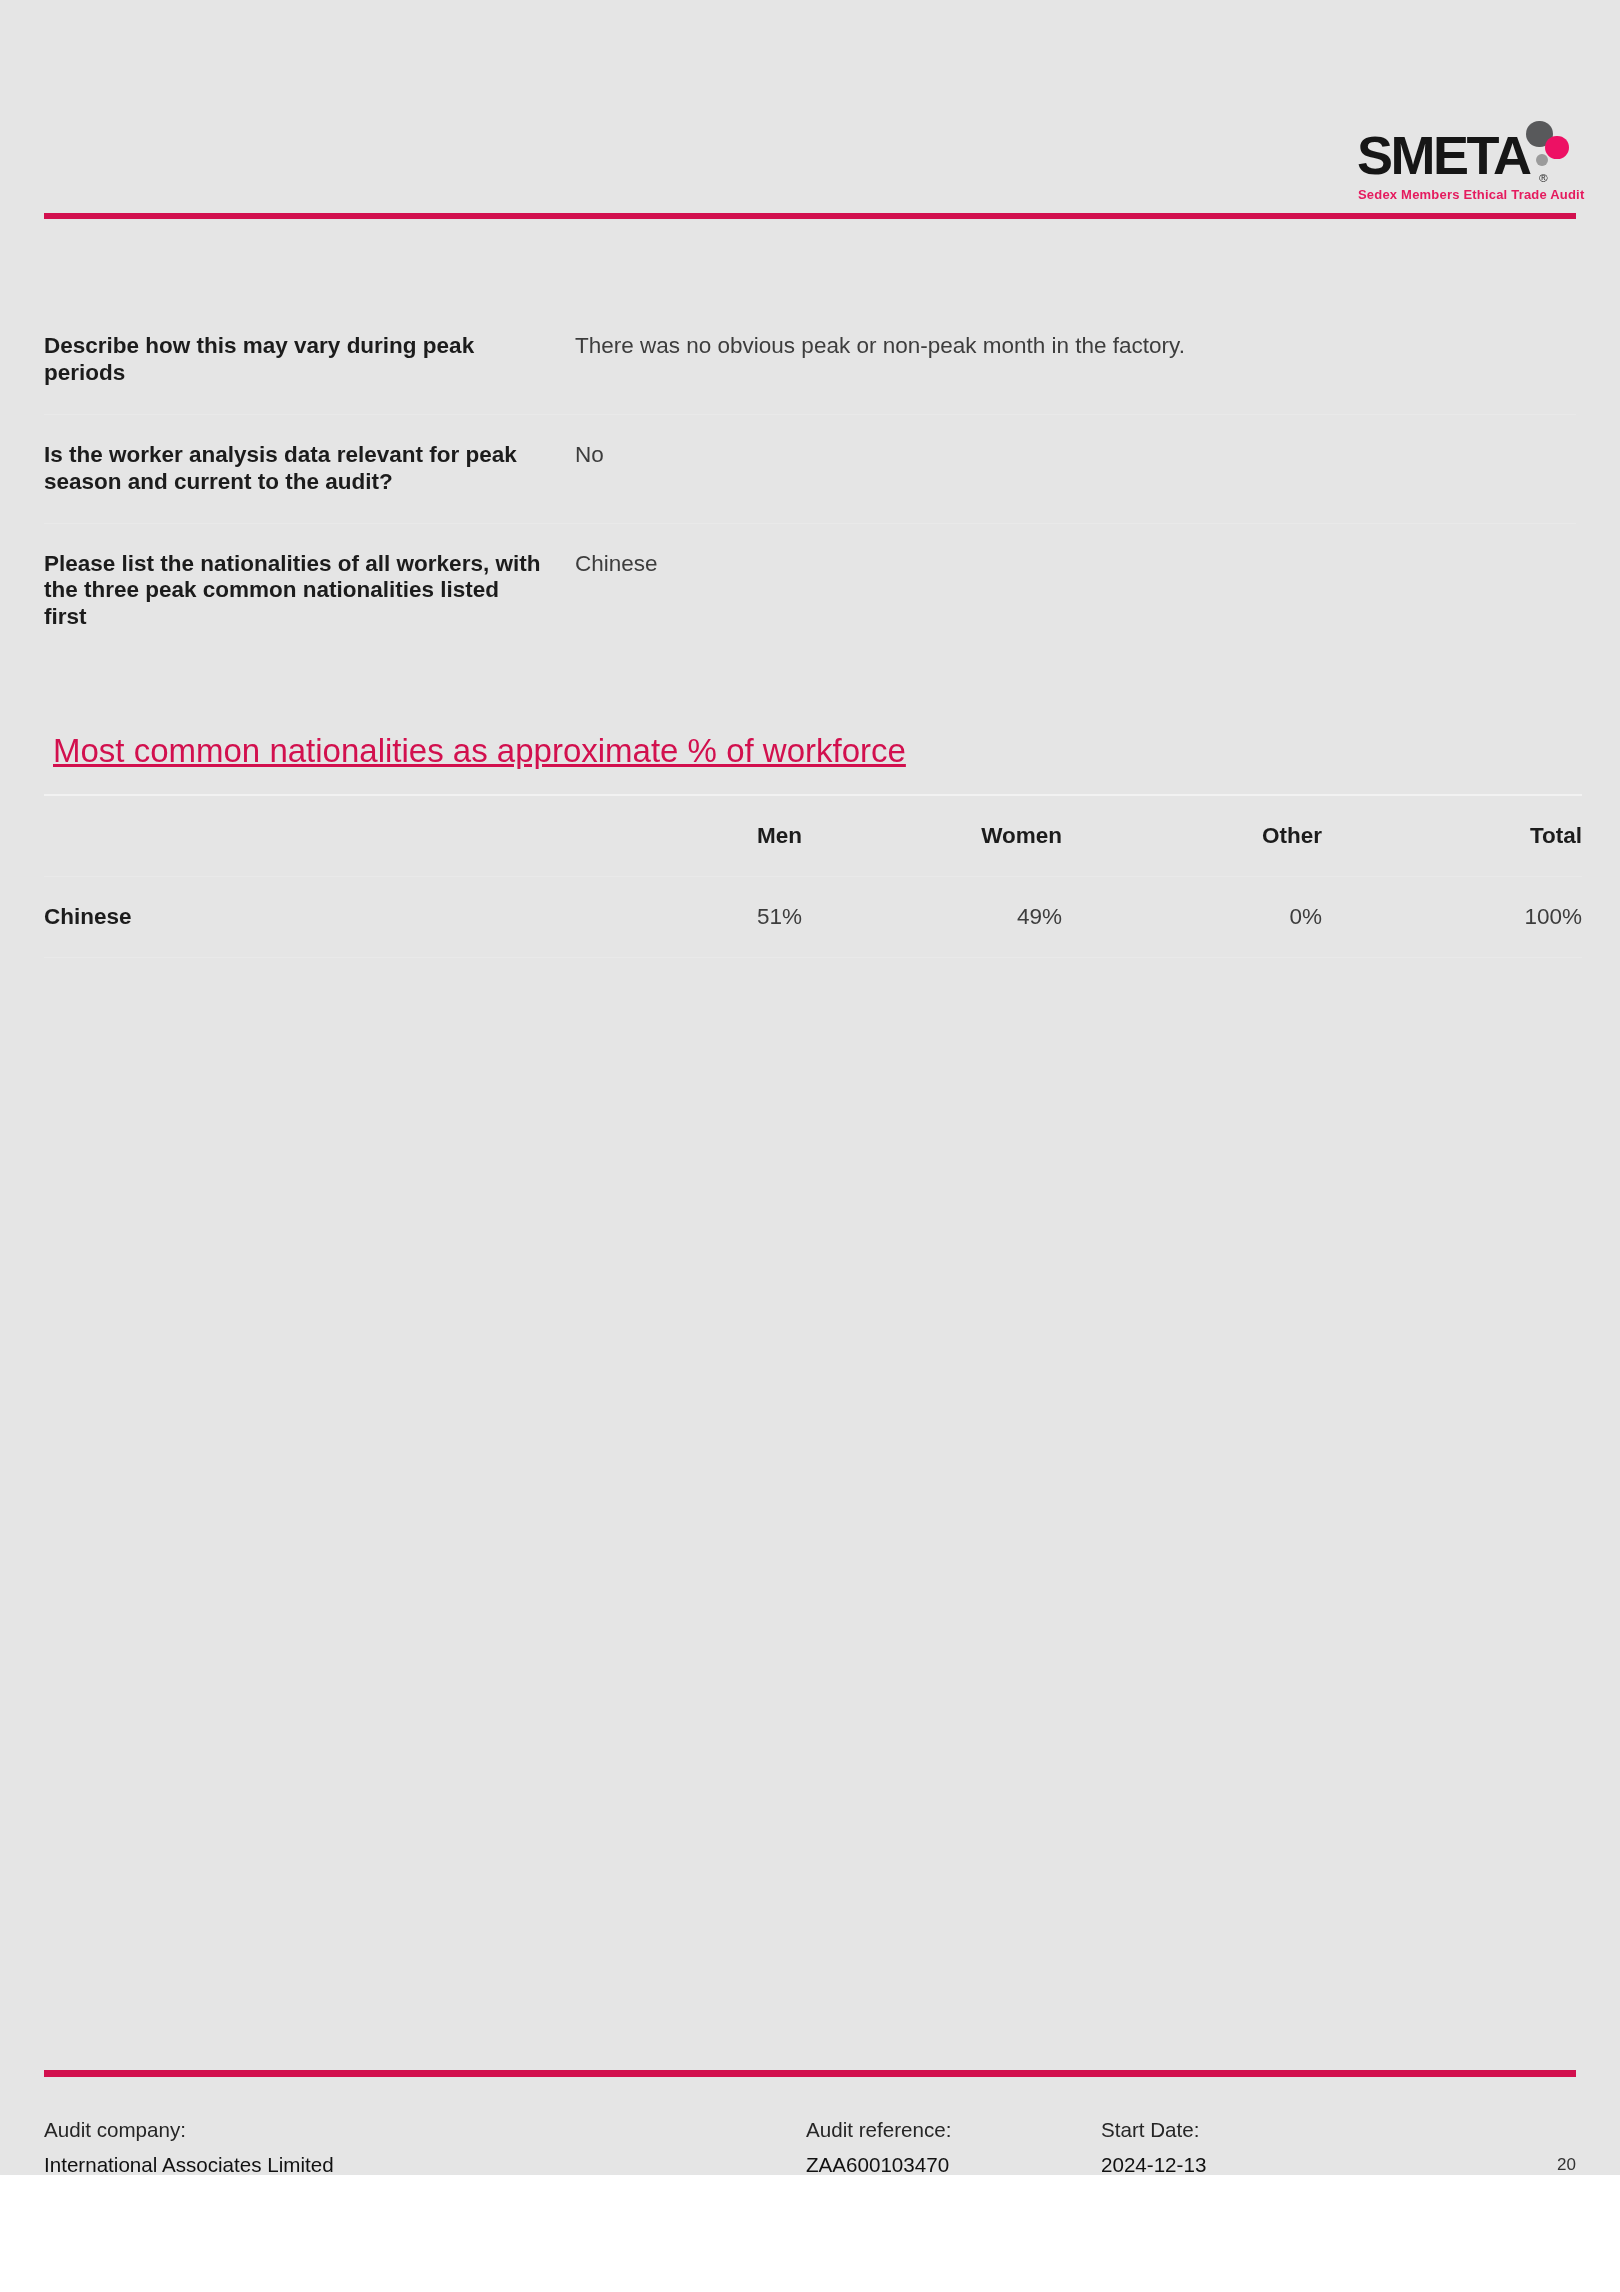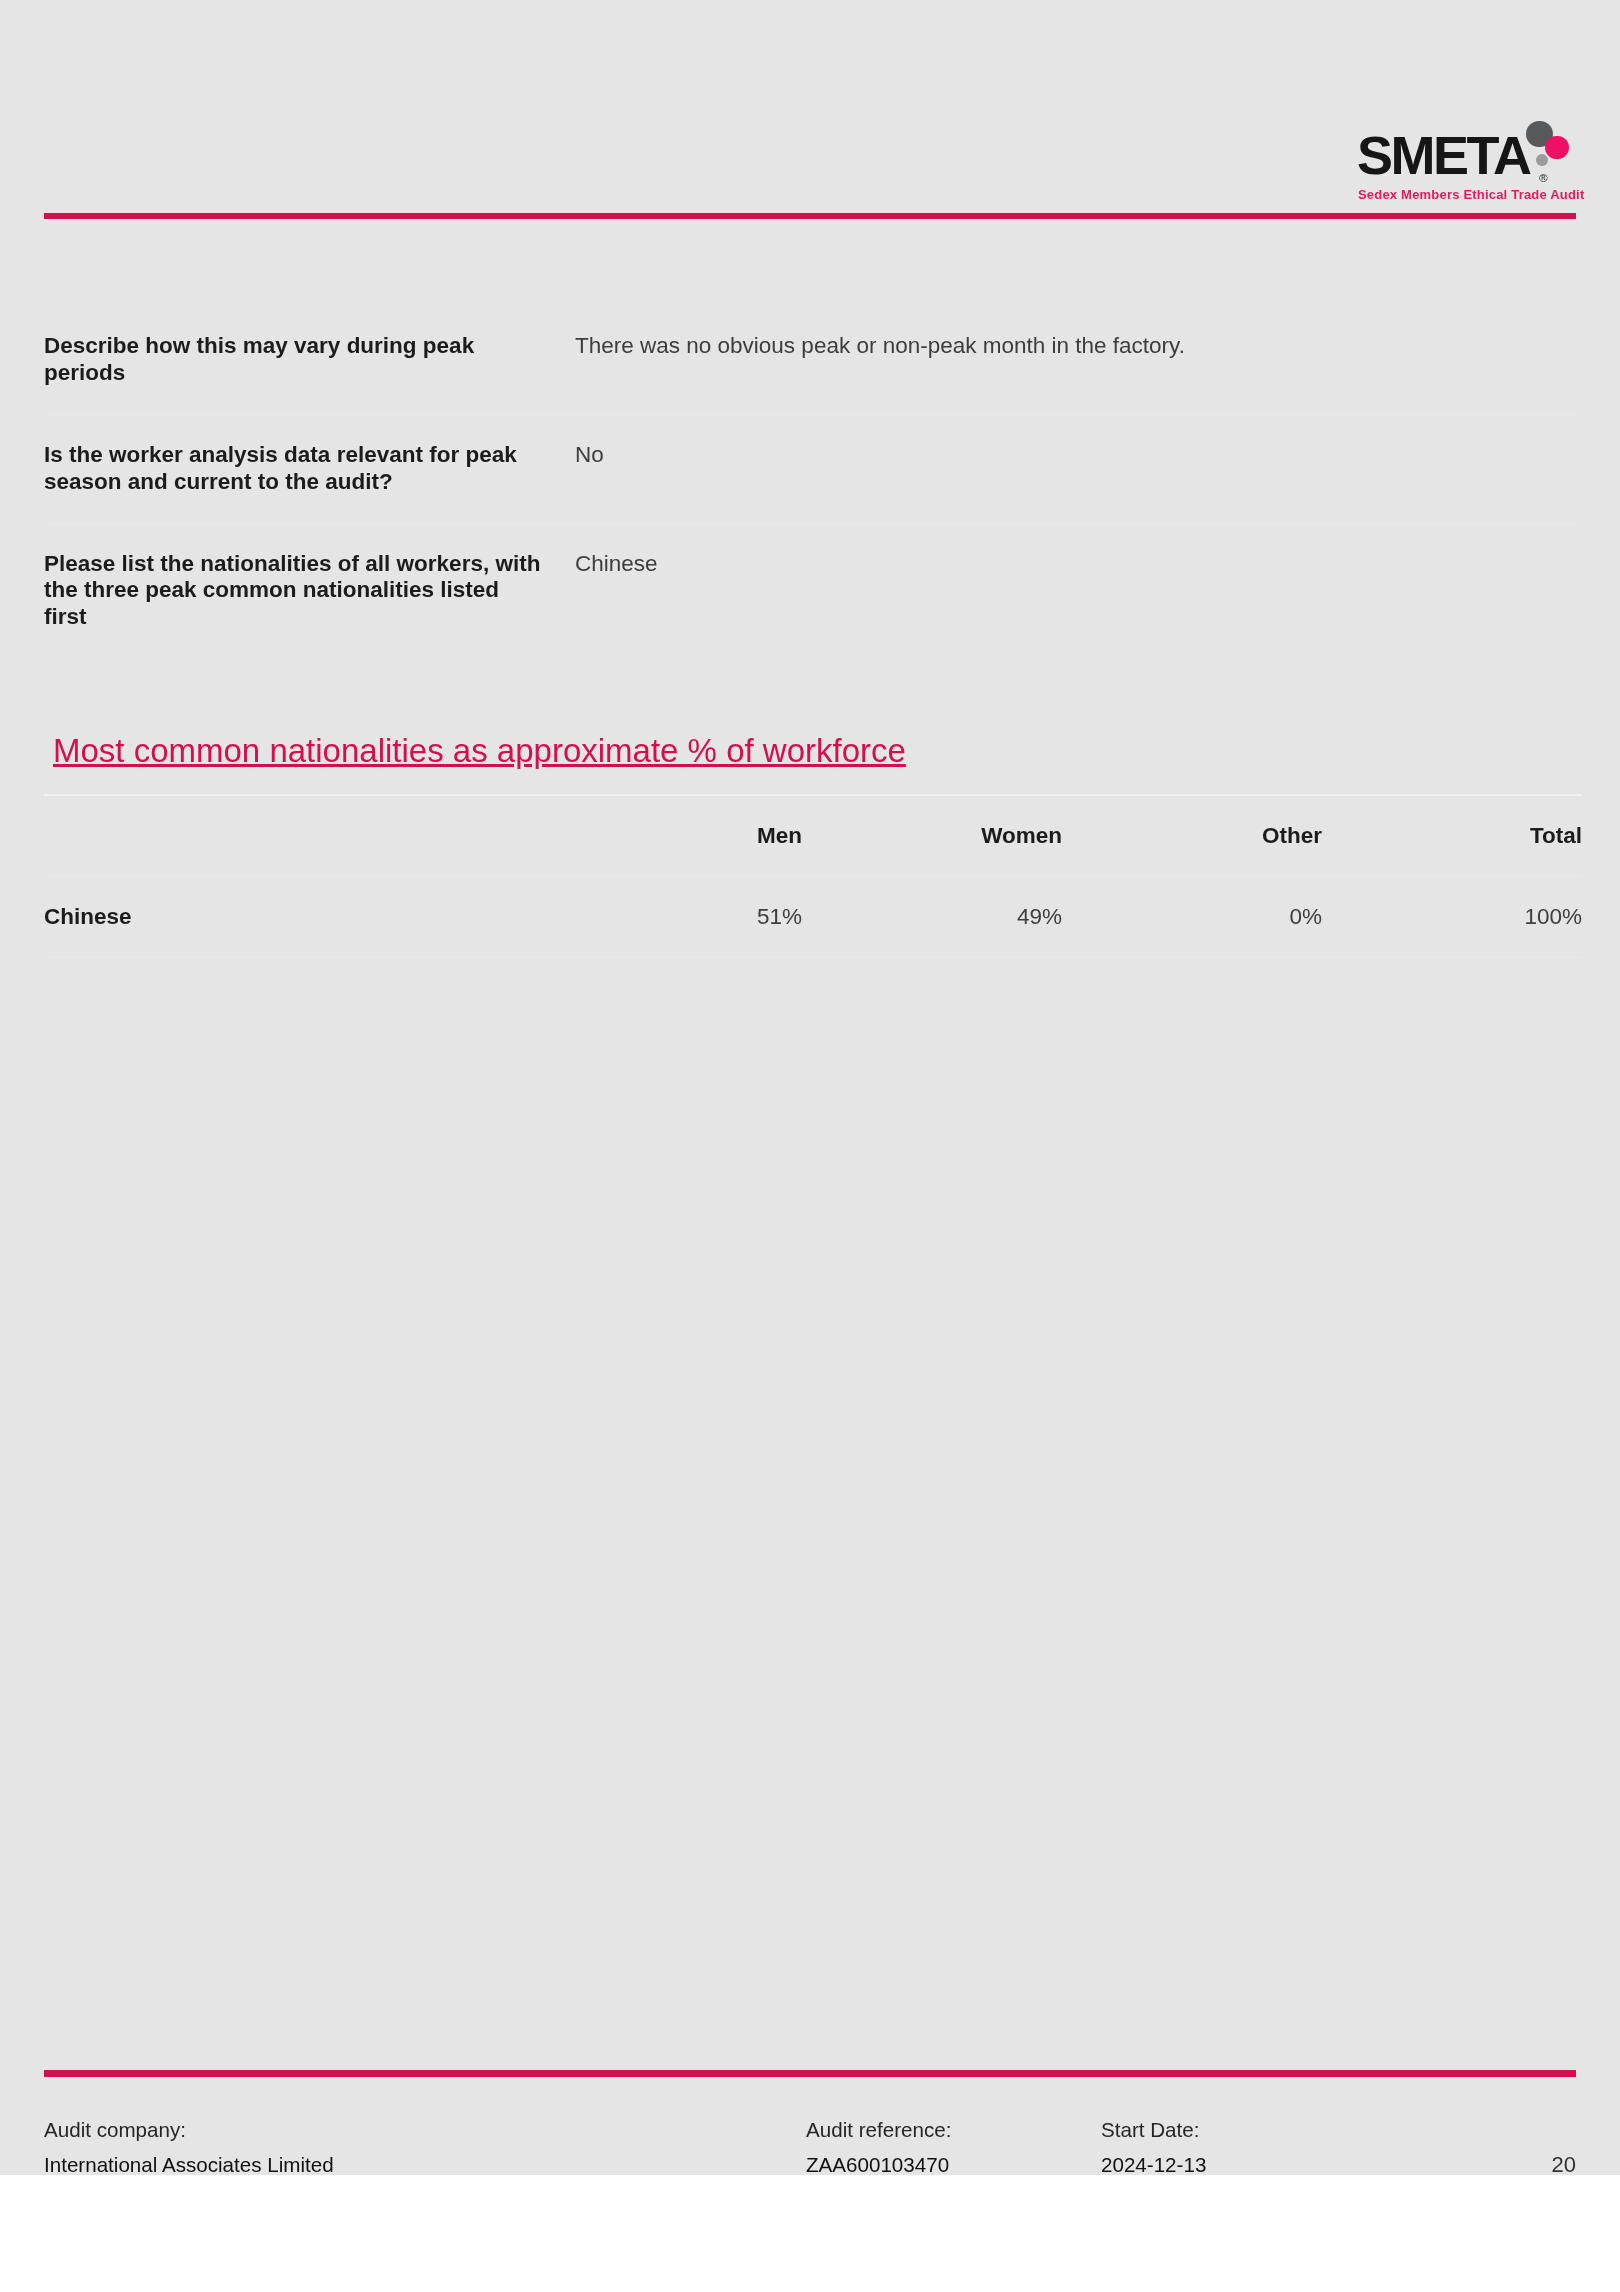--- a/index.html
+++ b/index.html
@@ -151,21 +151,21 @@
     color: #262626;
     line-height: 22.5px;
   }
   .footer-value {
     font-size: 20.6px;
     font-weight: 400;
     color: #111111;
     line-height: 22.5px;
   }
   .footer-page {
-    font-size: 22px;
+    font-size: 17px;
     font-weight: 400;
     color: #333333;
     line-height: 22.5px;
     text-align: right;
   }
 </style>
 </head>
 <body>
 
 <div class="page">

